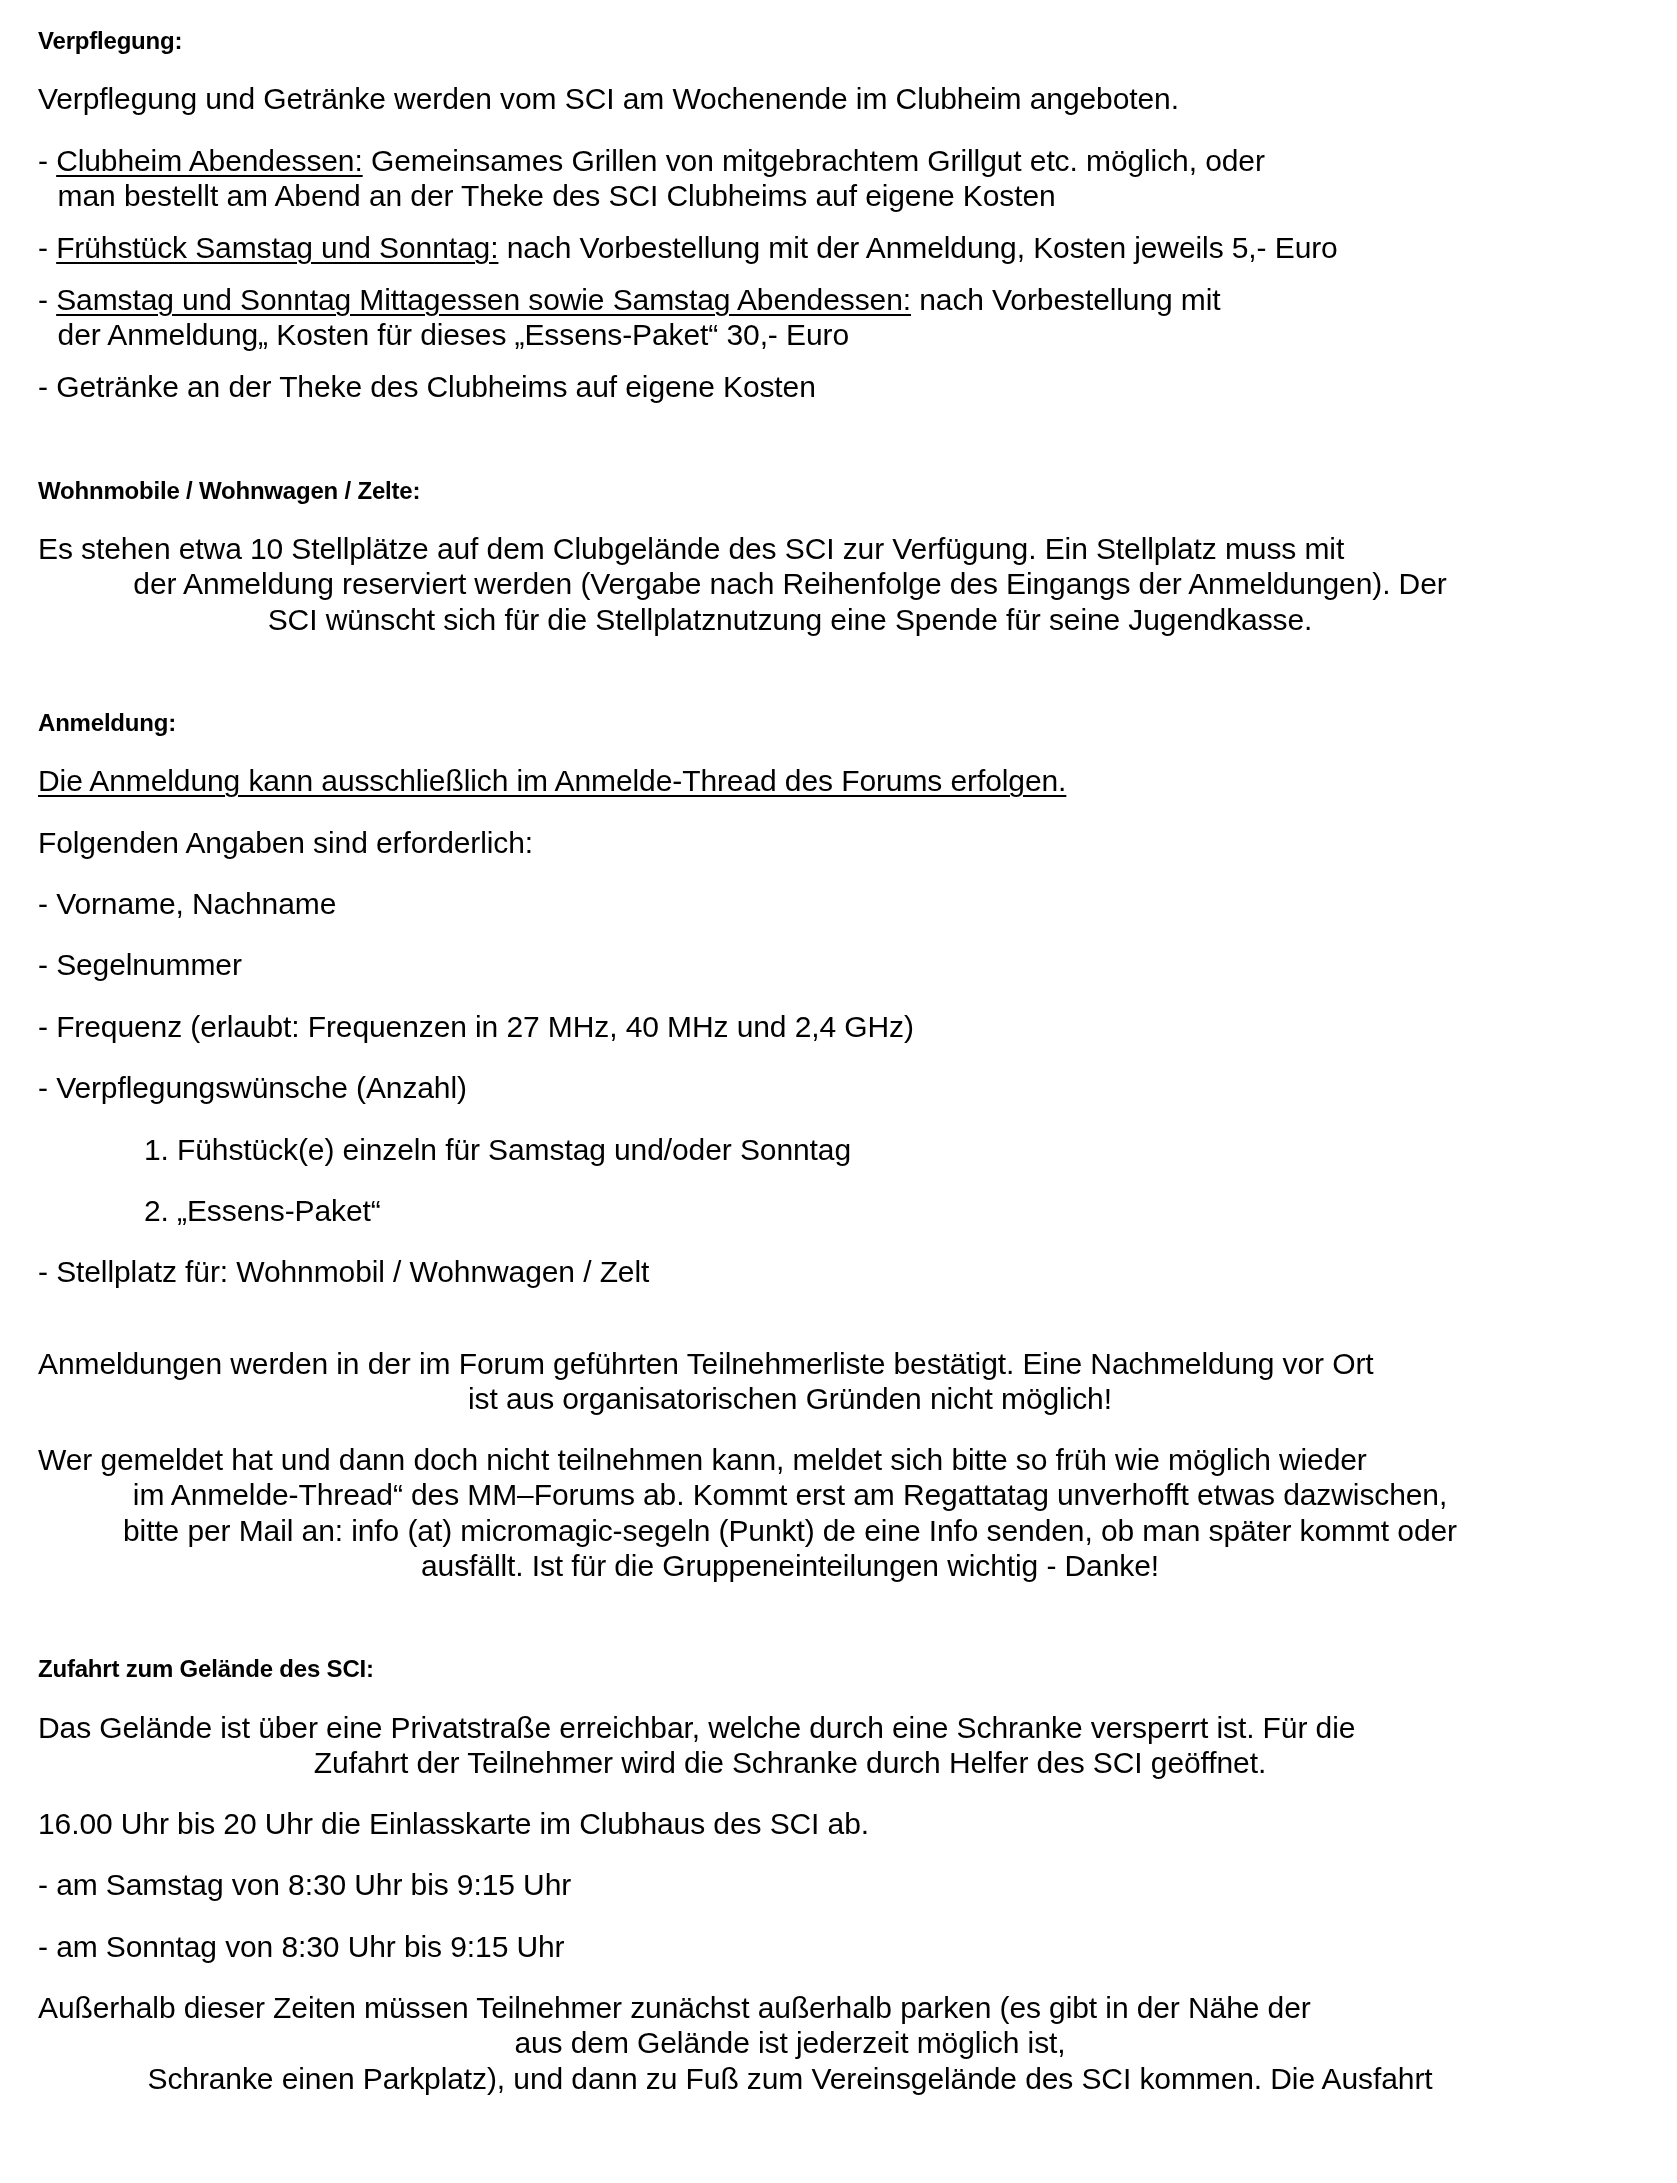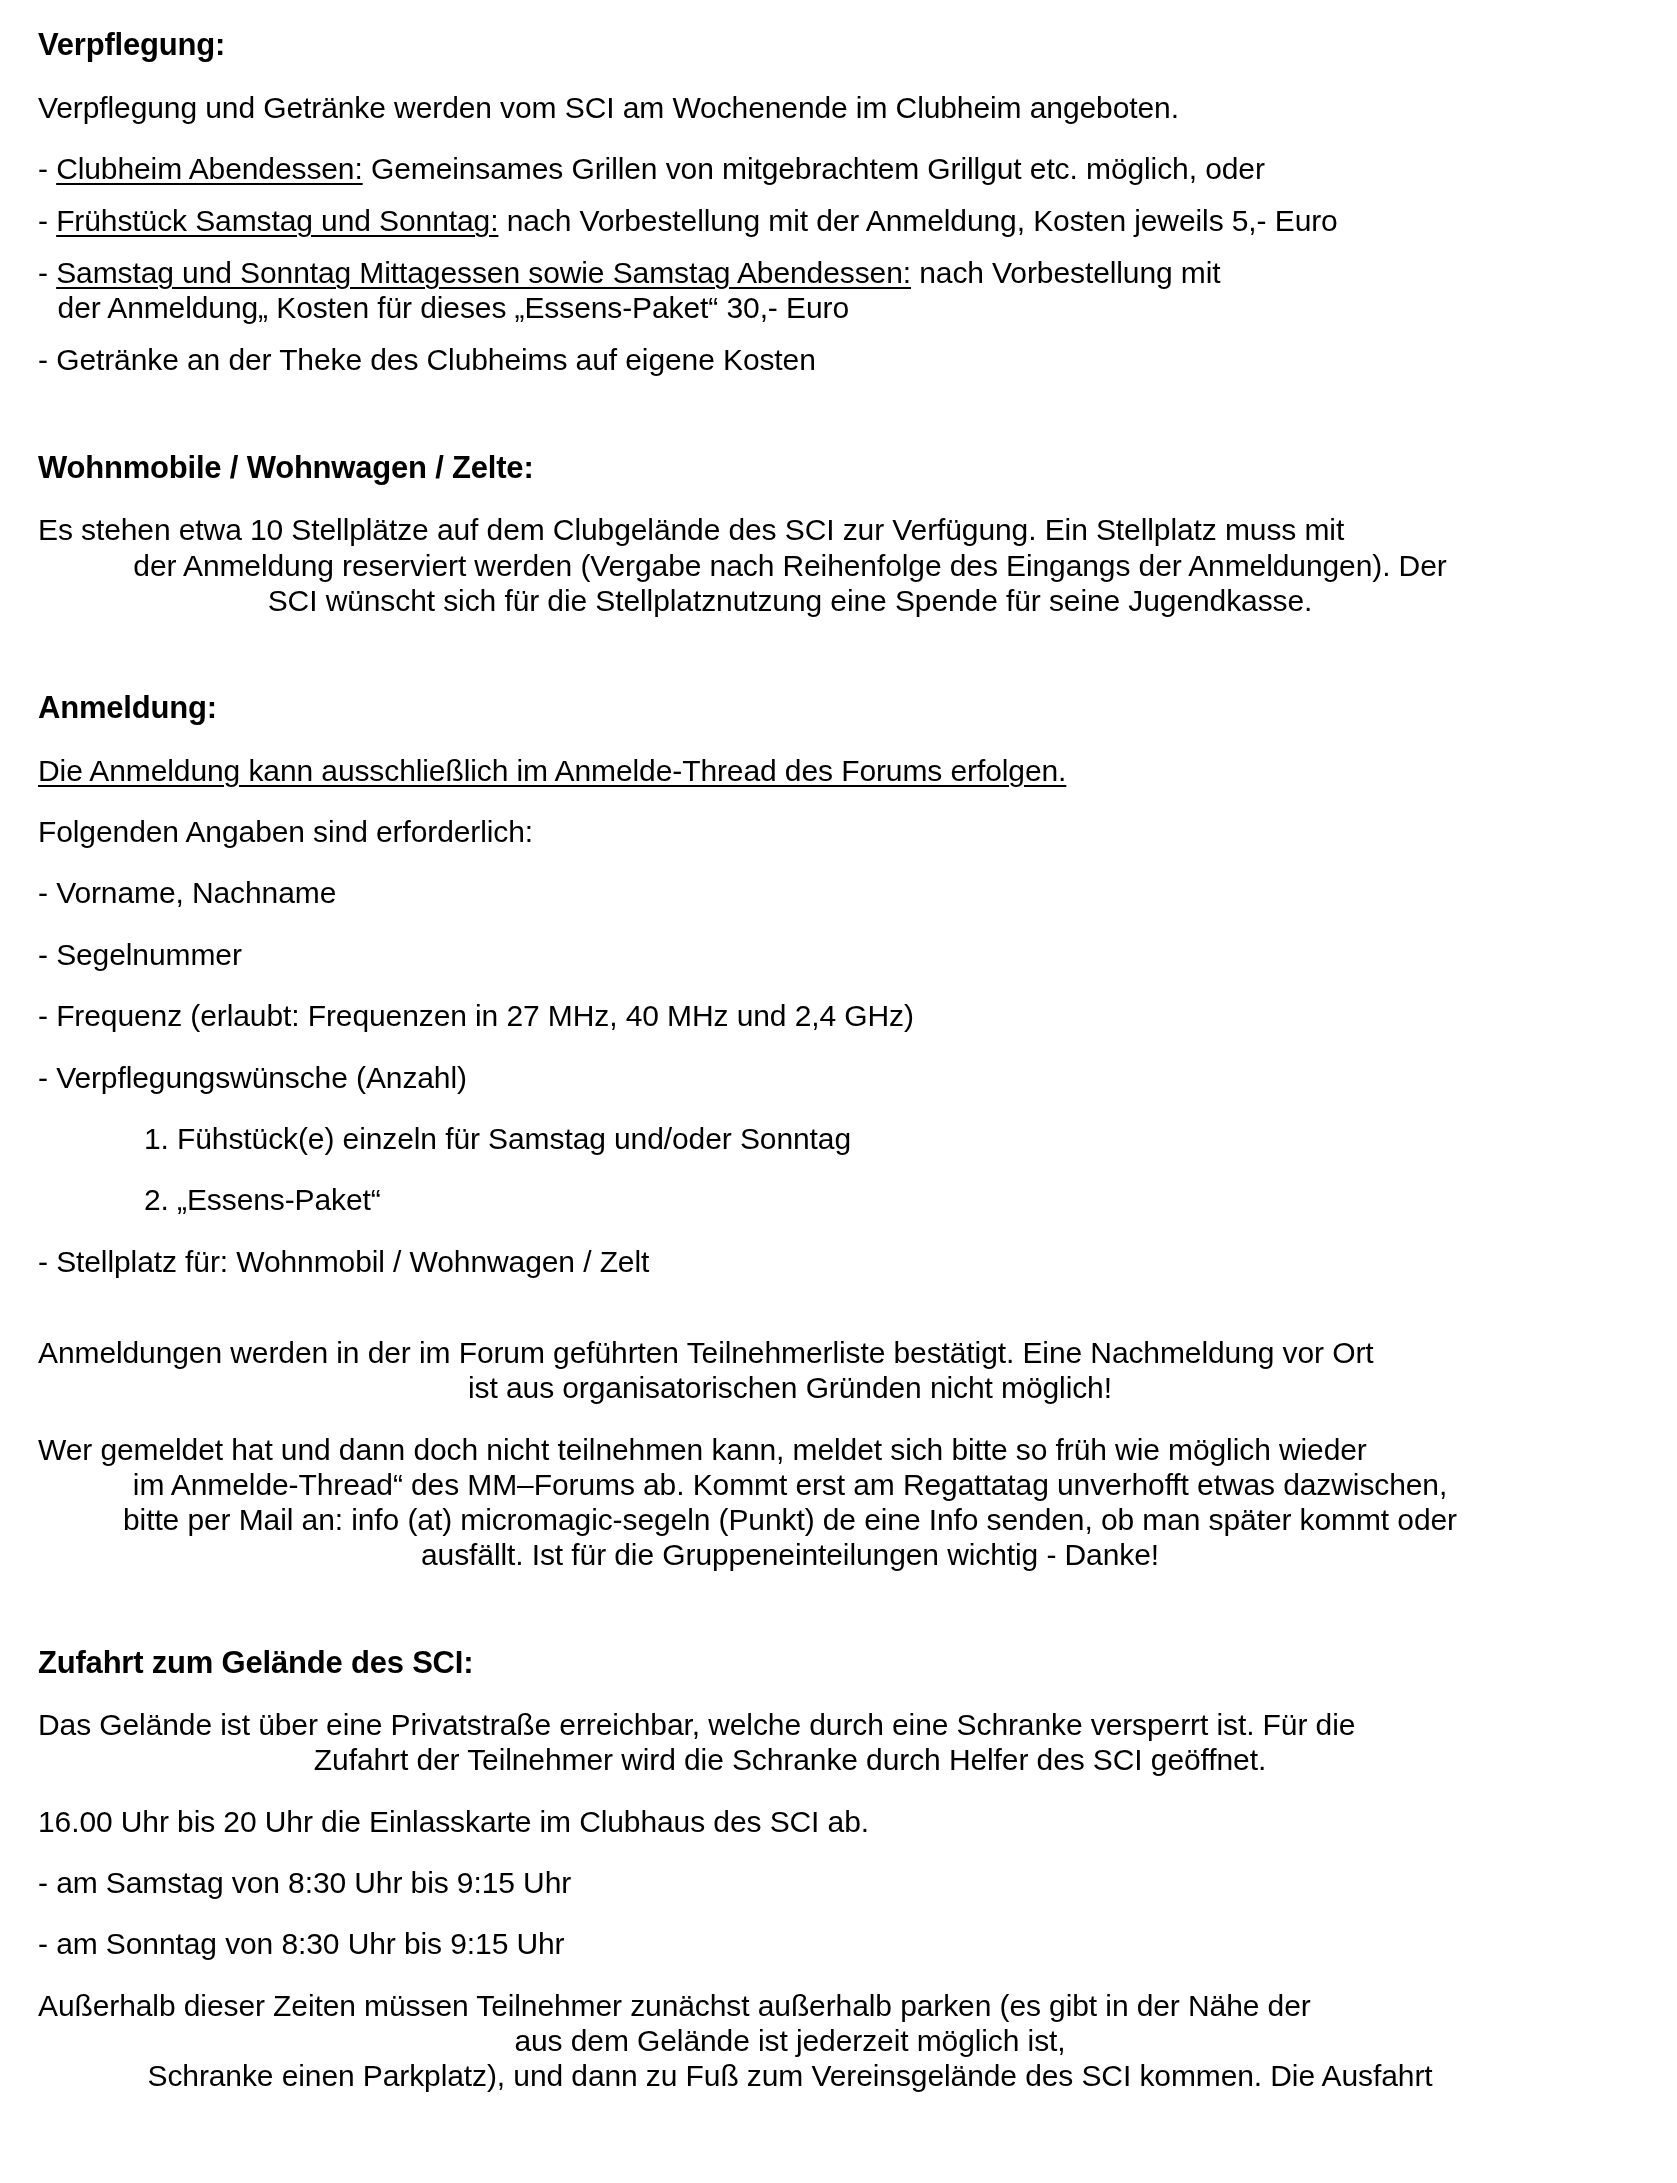--- a/index.html
+++ b/index.html
@@ -18,21 +18,21 @@
   .page {
     box-sizing: border-box;
     width: 1678px;
     min-height: 2183px;
     padding: 27px 136px 0 38px;
     background: #ffffff;
   }
 
   
   .h {
-    font-size: 31px;
+    font-size: 24px;
     font-weight: bold;
     line-height: 1.18;
     margin: 0;
     letter-spacing: -0.2px;
   }
   .p {
     font-size: 30px;
     font-weight: normal;
     line-height: 1.18;
     margin: 0;
@@ -63,20 +63,21 @@
   <h2 class="h">Verpflegung:</h2>
   <div class="gap-md"></div>
 
   <p class="p">Verpflegung und Getränke werden vom SCI am Wochenende im Clubheim angeboten.</p>
   <div class="gap-md"></div>
 
   <p class="p">
     <span>-</span>
     <span class="u">Clubheim Abendessen:</span><span> Gemeinsames Grillen von mitgebrachtem Grillgut etc. möglich, oder</span>
   </p>
+  <p class="p indent-2">man bestellt am Abend an der Theke des SCI Clubheims auf eigene Kosten</p>
   <div class="gap-sm"></div>
 
   <p class="p">
     <span>-</span>
     <span class="u">Frühstück Samstag und Sonntag:</span><span> nach Vorbestellung mit der Anmeldung, Kosten jeweils 5,- Euro</span>
   </p>
   <div class="gap-sm"></div>
 
   <p class="p">
     <span>-</span>

